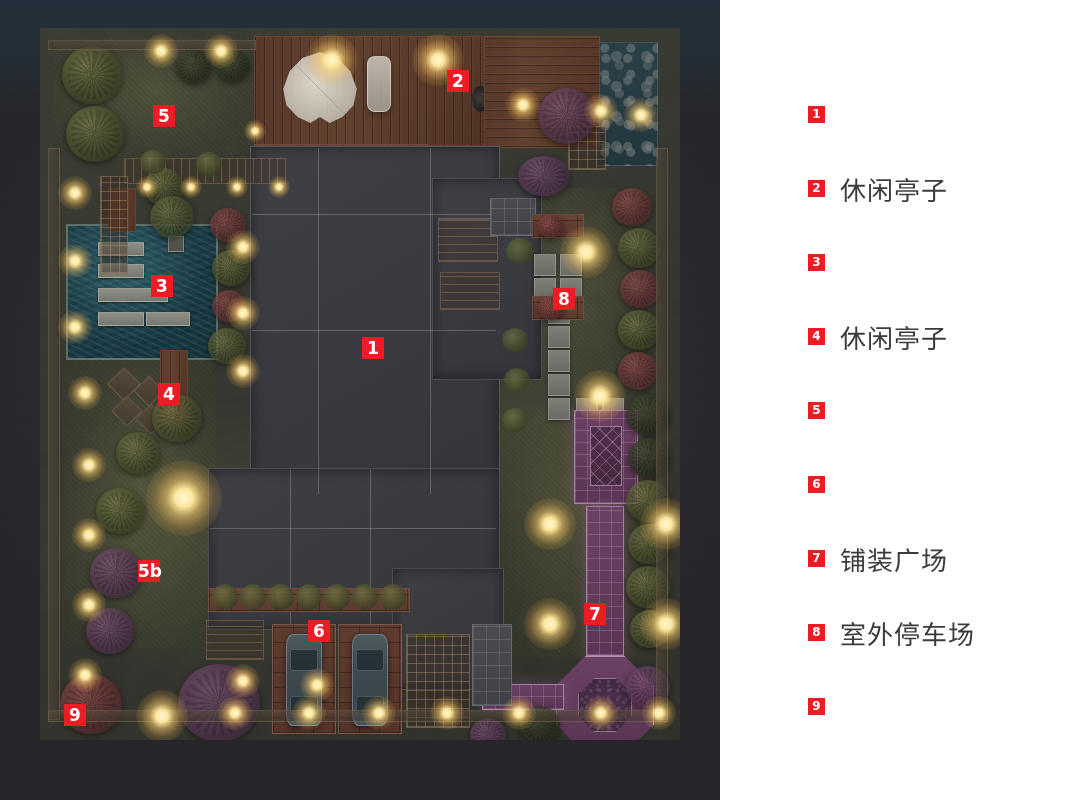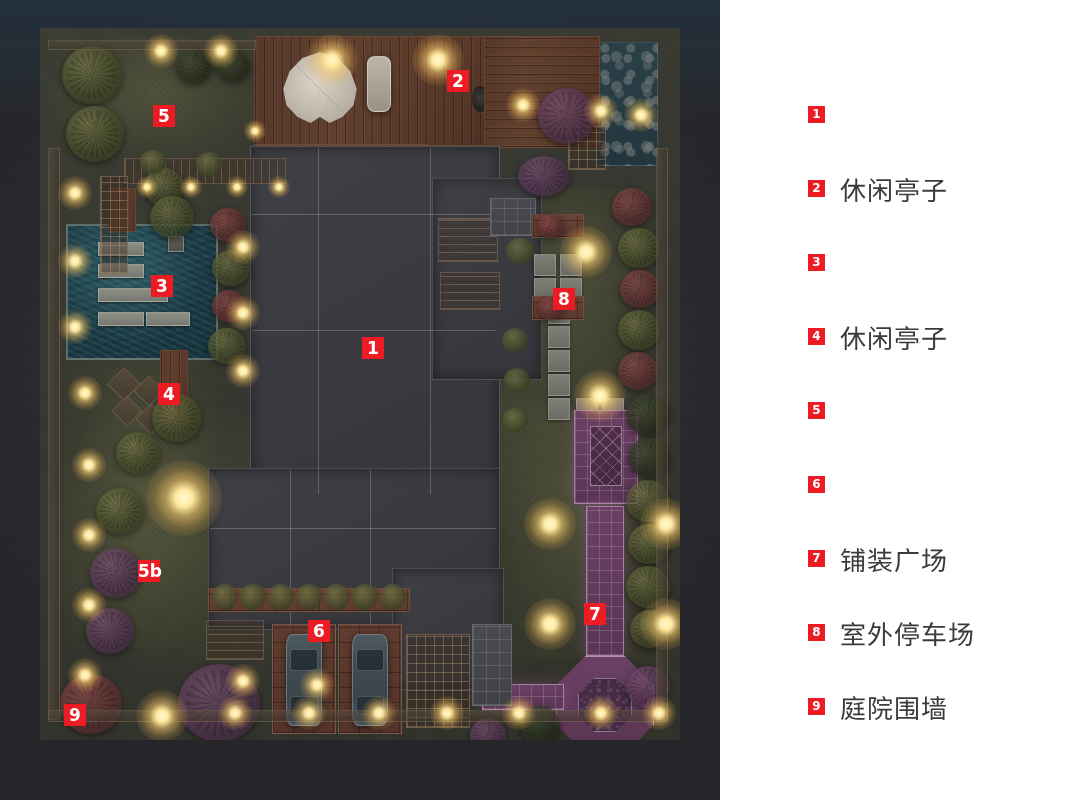--- a/index.html
+++ b/index.html
@@ -621,19 +621,18 @@
         <span class="legend-label">铺装广场</span>
       </div>
 
       <div class="legend-row">
         <span class="legend-badge">8</span>
         <span class="legend-label">室外停车场</span>
       </div>
 
       <div class="legend-row">
         <span class="legend-badge">9</span>
-        <span class="legend-label">庭院围墙</span>
       </div>
 
     </div>
   </div>
 
 </div>
 
 </body></html>

